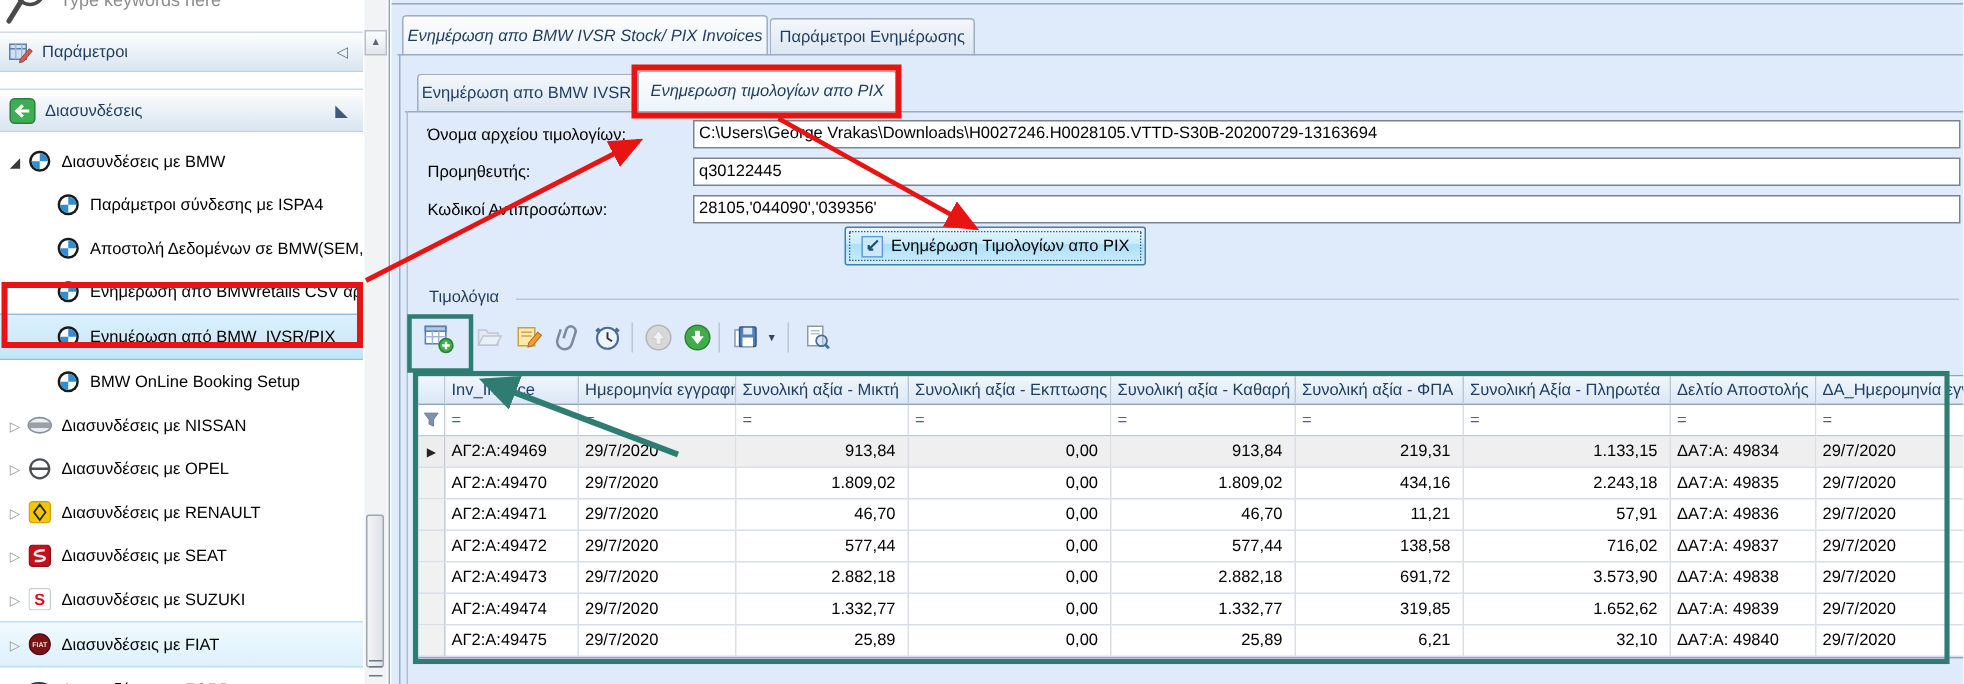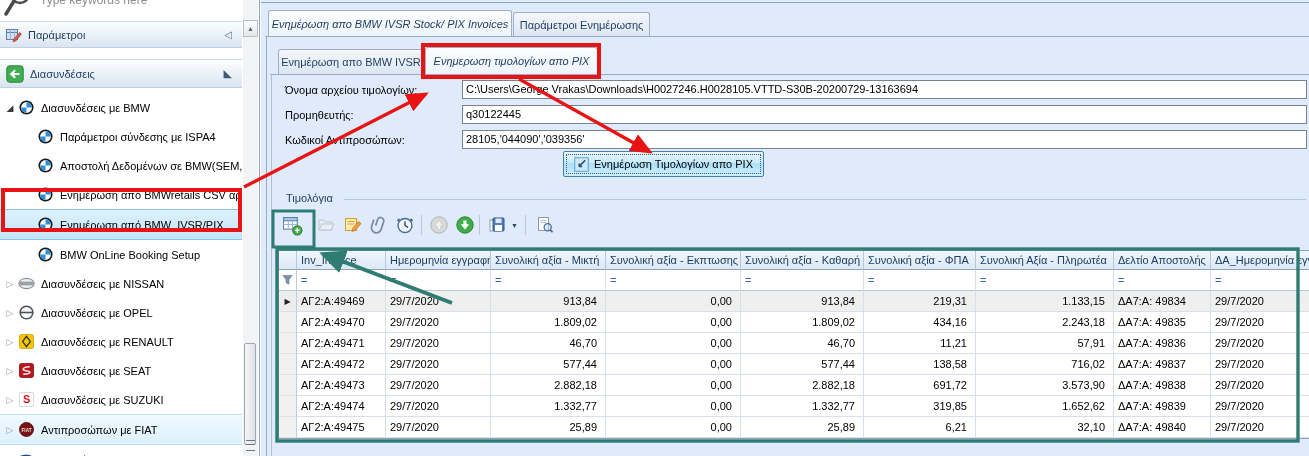--- a/index.html
+++ b/index.html
@@ -224,21 +224,21 @@
           <span class="tlabel">Διασυνδέσεις με SUZUKI</span>
         </div>
         <div class="tree-item hl">
           <span class="tw">▷</span>
           <span class="ticon">
             <svg width="15" height="15" viewBox="0 0 18 18">
               <circle cx="9" cy="9" r="8.4" fill="#7a1216" stroke="#4c0a0d"></circle>
               <text x="9" y="11.6" text-anchor="middle" font-size="5.6" font-weight="bold" fill="#e9e2d2" font-family="Liberation Sans,sans-serif">FIAT</text>
             </svg>
           </span>
-          <span class="tlabel">Αντιπροσώπων με FIAT</span>
+          <span class="tlabel">Διασυνδέσεις με FIAT</span>
         </div>
         <div class="tree-item">
           <span class="tw">▷</span>
           <span class="ticon">
             <svg width="18" height="12" viewBox="0 0 22 13">
               <ellipse cx="11" cy="6.5" rx="10.4" ry="6" fill="#1b4fa0" stroke="#123568"></ellipse>
               <text x="11" y="9.3" text-anchor="middle" font-size="7.5" font-style="italic" font-weight="bold" fill="#fff" font-family="Liberation Serif,serif">Ford</text>
             </svg>
           </span>
           <span class="tlabel">Διασυνδέσεις με FORD</span>

